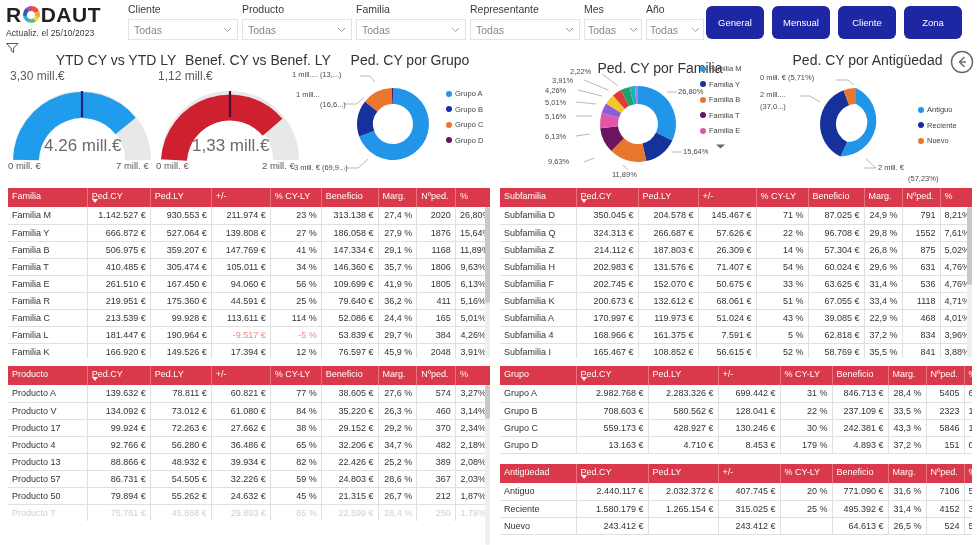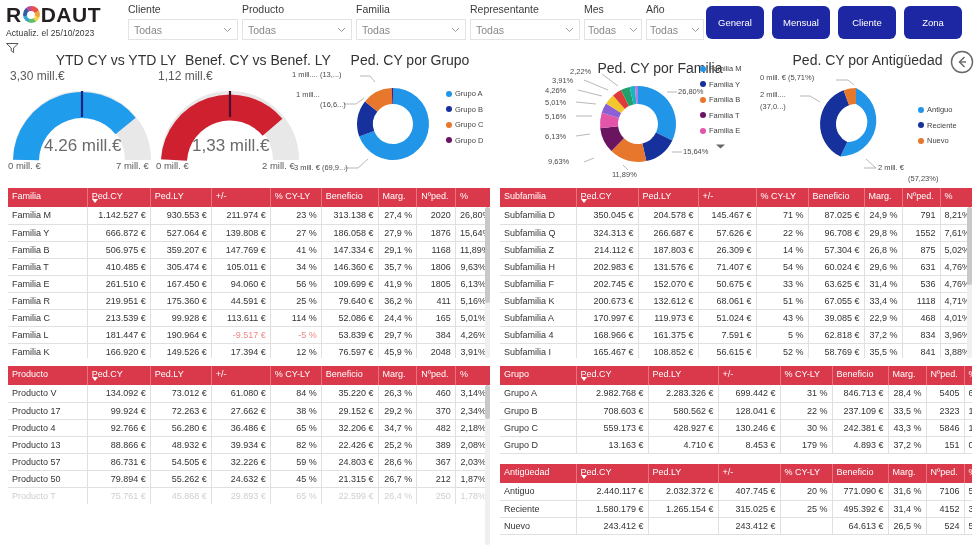--- a/index.html
+++ b/index.html
@@ -660,20 +660,31 @@
               <th>+/-</th>
               <th>% CY-LY</th>
               <th>Beneficio</th>
               <th>Marg.</th>
               <th>Nºped.</th>
               <th>%</th>
             </tr>
           </thead>
           <tbody>
             <tr>
+              <td>Producto A</td>
+              <td class="r">139.632 €</td>
+              <td class="r">78.811 €</td>
+              <td class="r">60.821 €</td>
+              <td class="r">77 %</td>
+              <td class="r">38.605 €</td>
+              <td class="r">27,6 %</td>
+              <td class="r">574</td>
+              <td class="r">3,27%</td>
+            </tr>
+            <tr>
               <td>Producto V</td>
               <td class="r">134.092 €</td>
               <td class="r">73.012 €</td>
               <td class="r">61.080 €</td>
               <td class="r">84 %</td>
               <td class="r">35.220 €</td>
               <td class="r">26,3 %</td>
               <td class="r">460</td>
               <td class="r">3,14%</td>
             </tr>

